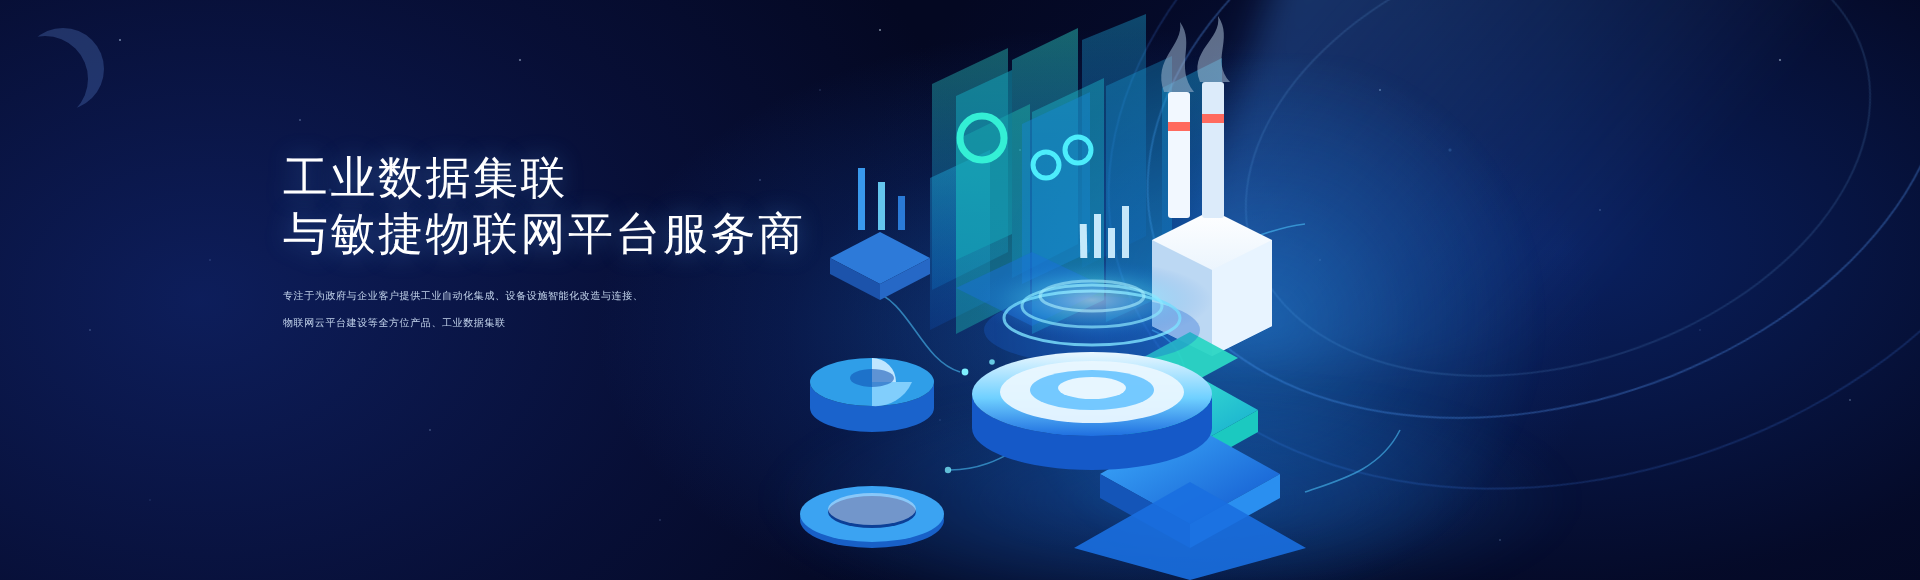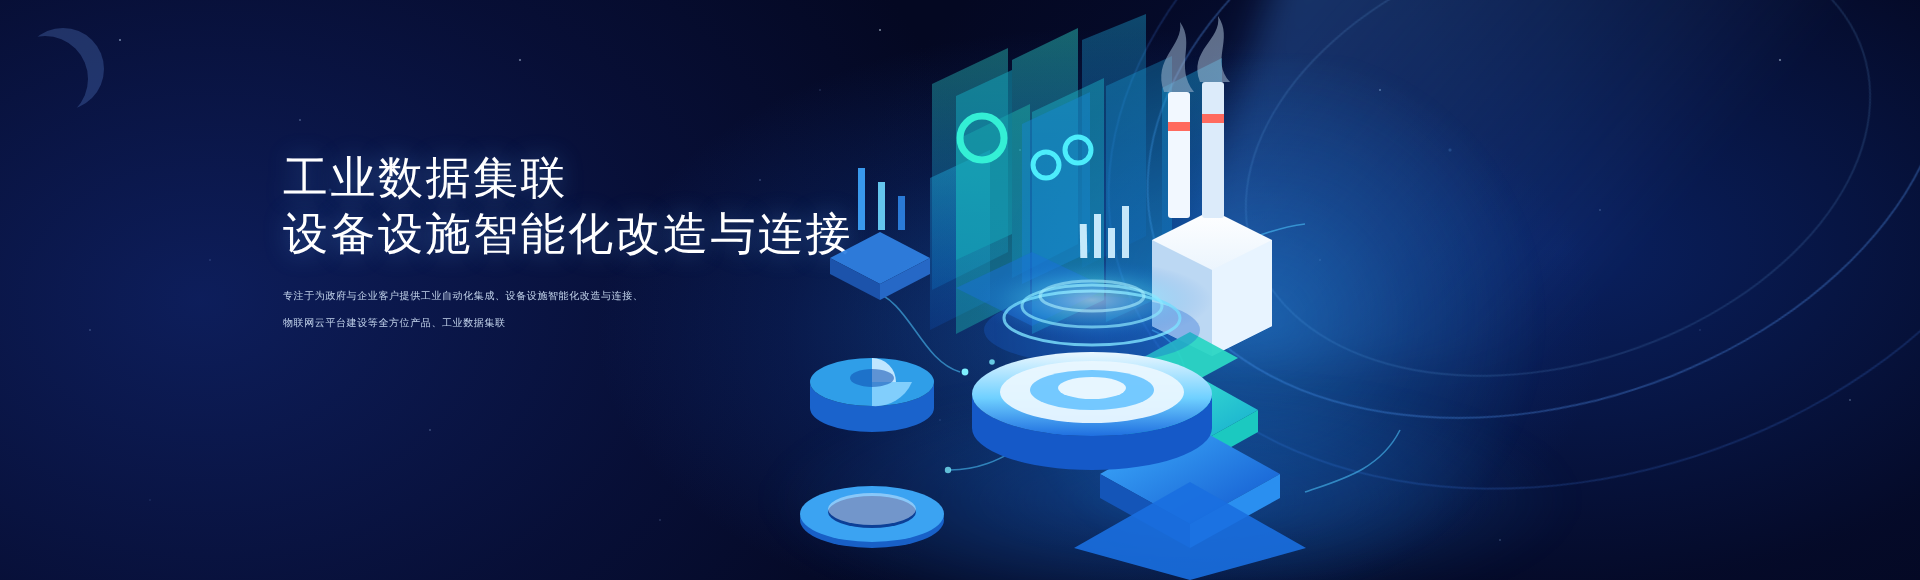--- a/index.html
+++ b/index.html
@@ -75,21 +75,21 @@
   <div class="moon"></div>
   <div class="beam"></div>
   <div class="swoosh b"></div>
   <div class="swoosh"></div>
   <div class="swoosh c"></div>
   <div class="hglow"></div>
   <div class="floor"></div>
 
   <div class="copy">
     <div class="h1">工业数据集联</div>
-    <div class="h1">设备设施智能化改造与连接</div>
+    <div class="h1">与敏捷物联网平台服务商</div>
     <div class="sub">
       <div>专注于为政府与企业客户提供工业自动化集成、设备设施智能化改造与连接、</div>
       <div>物联网云平台建设等全方位产品、工业数据集联</div>
     </div>
   </div>
 
   <div class="art">
     <svg width="1160" height="580" viewBox="0 0 1160 580">
       <defs>
         <linearGradient id="gSlabA" x1="0" y1="0" x2="0" y2="1">

